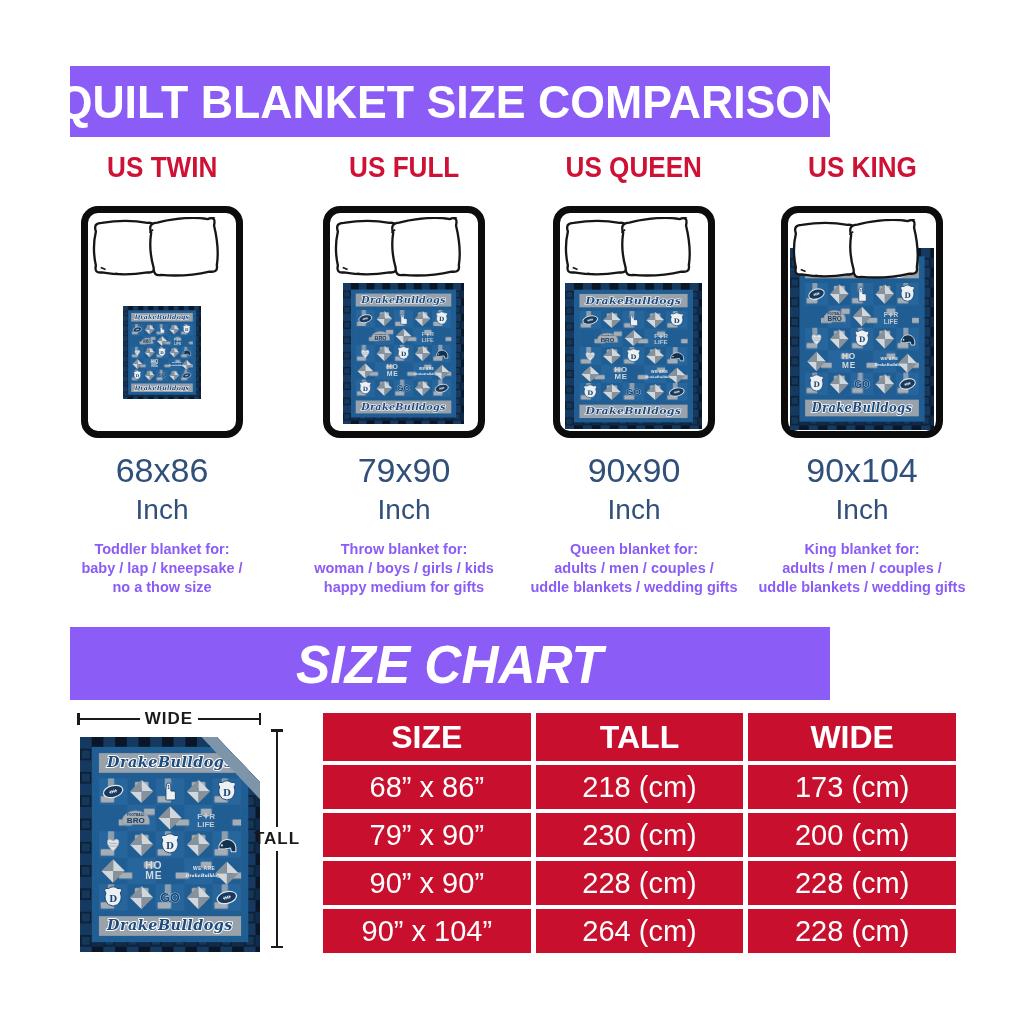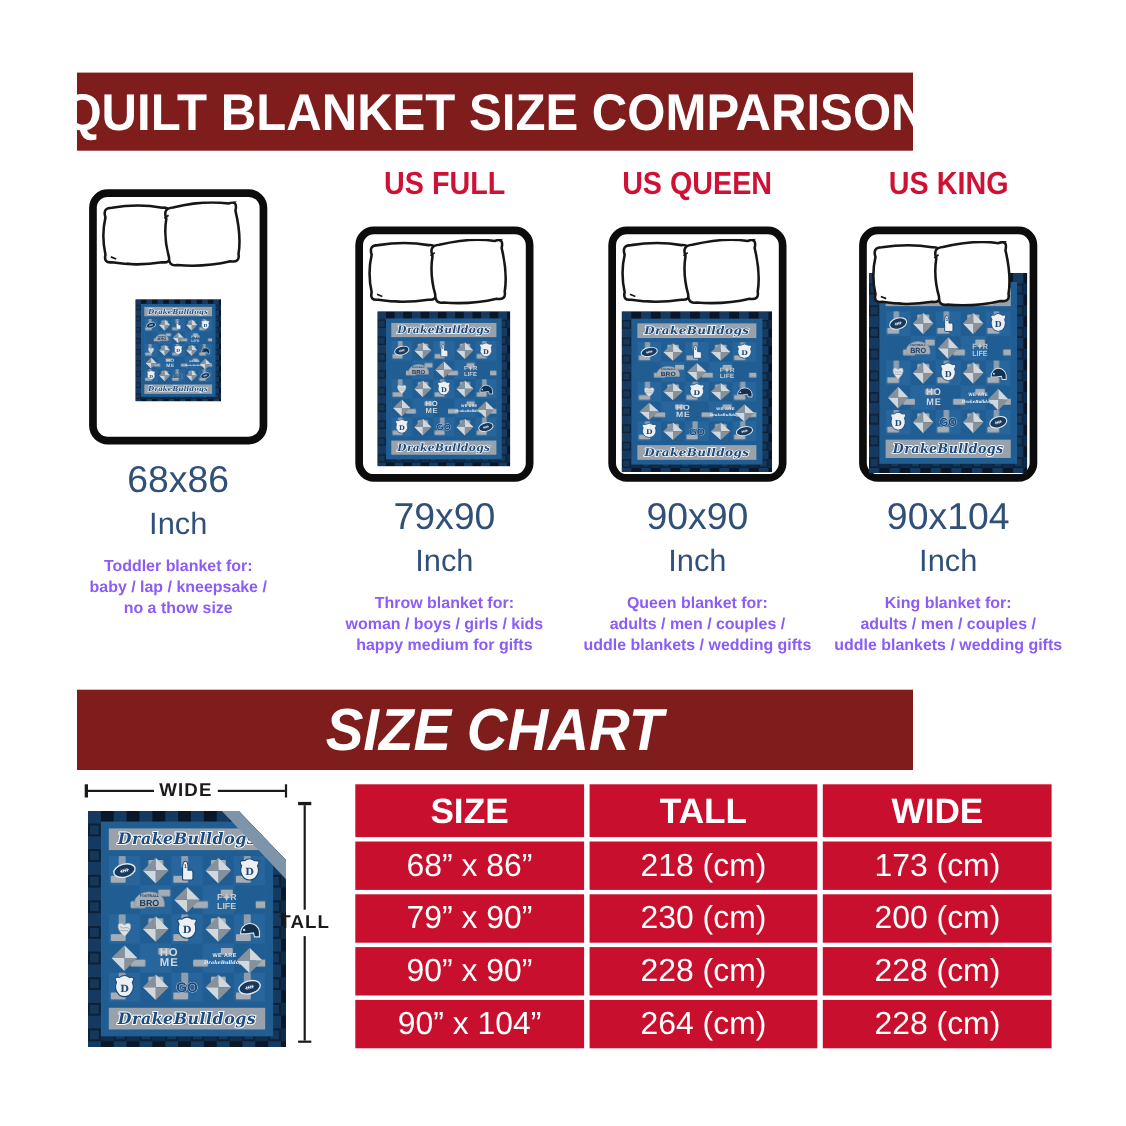--- a/index.html
+++ b/index.html
@@ -1,20 +1,20 @@
 <!DOCTYPE html>
 <html><head>
 <meta charset="utf-8">
 <style>
   html,body{margin:0;padding:0;background:#ffffff;}
   .canvas{position:relative;width:1024px;height:1024px;background:#ffffff;overflow:hidden;
           font-family:"Liberation Sans",sans-serif;}
 
   
-  .banner{position:absolute;left:70px;width:760px;background:#7f1d1d;color:#ffffff;
+  .banner{position:absolute;left:70px;width:760px;background:#8b5cf6;color:#ffffff;
           display:flex;align-items:center;justify-content:center;}
   .top-banner{top:66px;height:71px;}
   .chart-banner{top:627px;height:73px;font-style:italic;}
   .banner .btext{font-weight:bold;transform:scaleX(.95);white-space:nowrap;}
   .top-banner .btext{font-size:47px;}
   .chart-banner .btext{font-size:54px;}
 
   
   .col{position:absolute;top:150px;width:220px;text-align:center;}
   .col-twin{left:52px;}  .col-full{left:294px;}  .col-queen{left:524px;}  .col-king{left:752px;}
@@ -202,20 +202,23 @@
     </defs>
   </svg>
 
   <header class="banner top-banner">
     <span class="btext">QUILT BLANKET SIZE COMPARISON</span>
   </header>
 
   <section>
 
     <div class="col col-twin">
+      <div class="col-title">
+        <span>US TWIN</span>
+      </div>
       <div class="bed bed-twin">
         <svg class="quilt-svg">
             <use href="#quilt"></use>
           </svg>
         <svg class="pillows-svg">
             <use href="#pillows"></use>
           </svg>
       </div>
       <div class="dim">
         <span>68x86</span>

